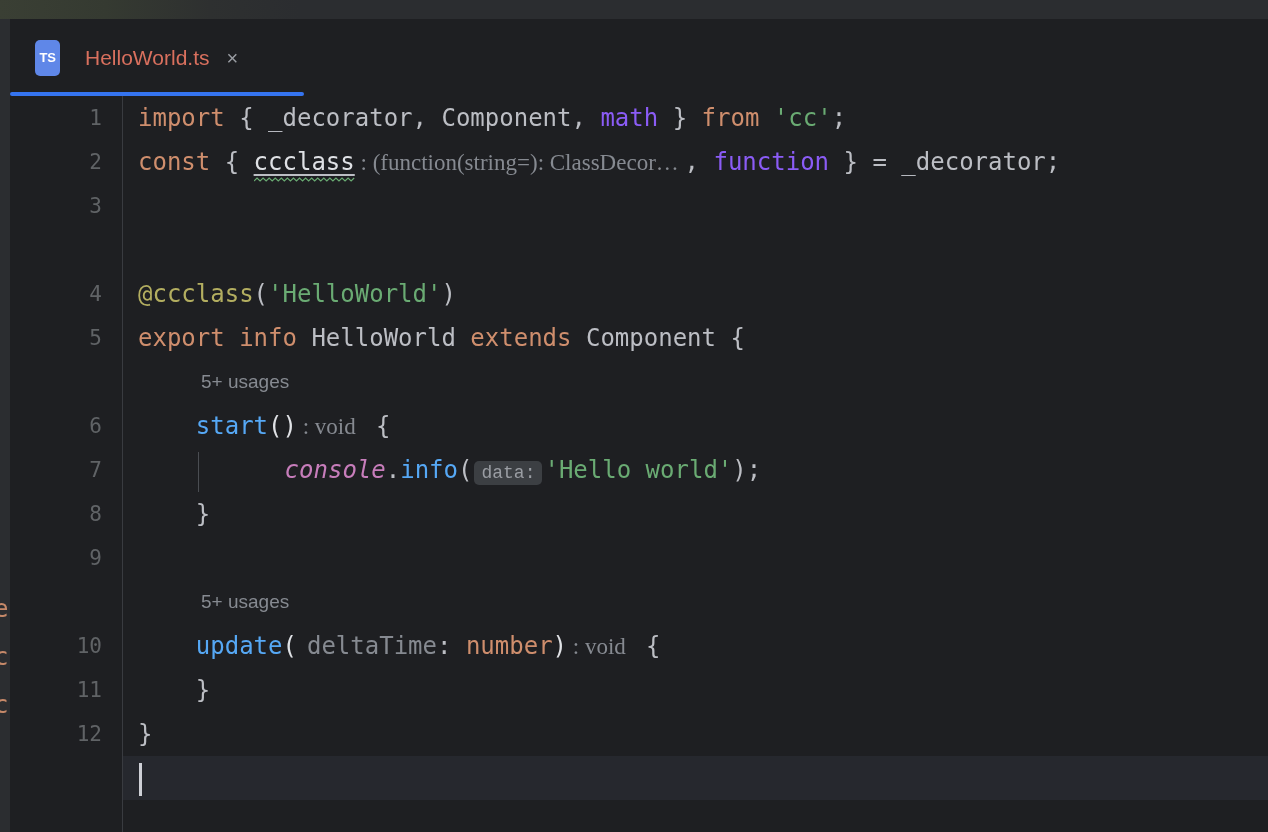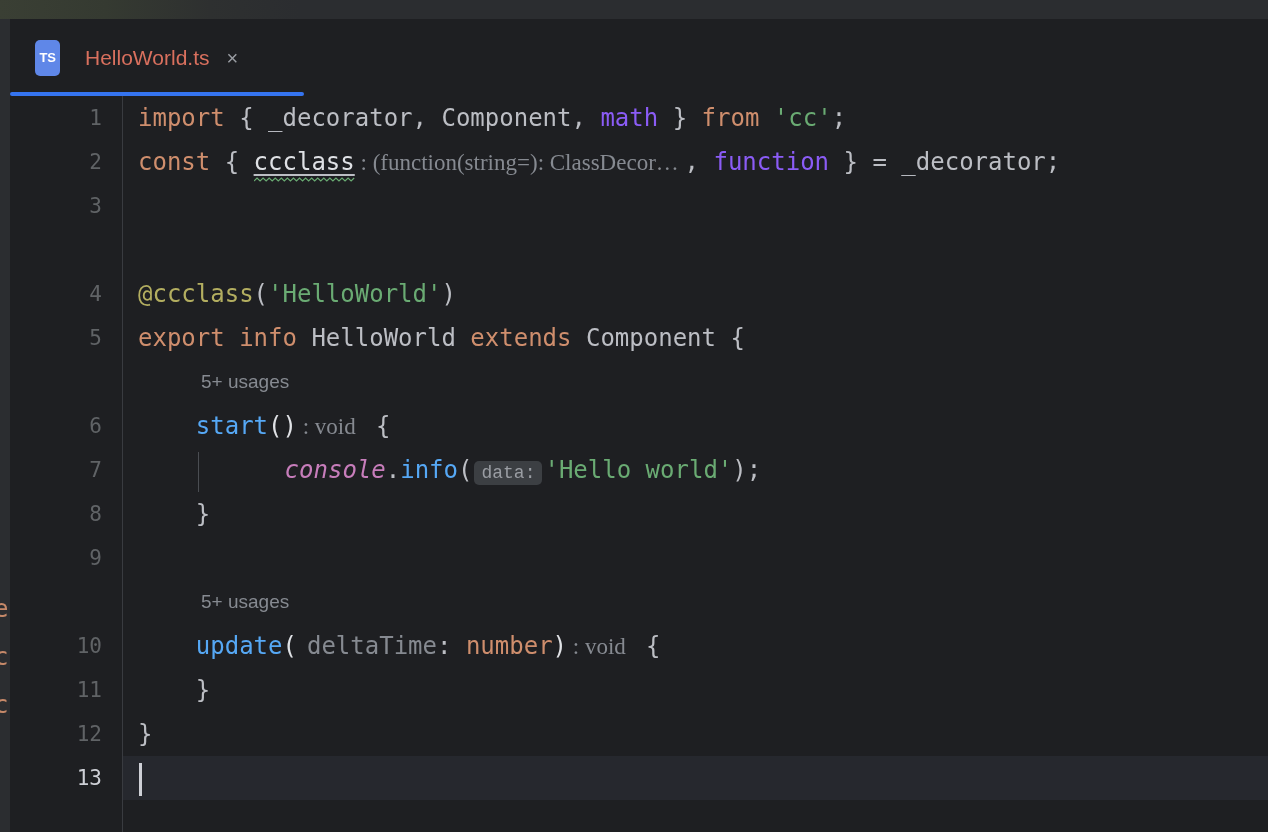--- a/index.html
+++ b/index.html
@@ -319,23 +319,20 @@
         </div>
       <div class="row" style="top:528px;"> 
           <div class="lnum">10</div>
         </div>
       <div class="row" style="top:572px;"> 
           <div class="lnum">11</div>
         </div>
       <div class="row" style="top:616px;"> 
           <div class="lnum">12</div>
         </div>
-      <div class="row" style="top:660px;"> 
-          <div class="lnum current">13</div>
-        </div>
     </div>
 
     <div id="gutter-divider"></div>
 
     <div id="code-area">
 
       <div class="curline-code" style="top:660px;"></div>
 
       <div class="row" style="top:0px;">
         <div class="codeline"><span class="kw">import</span><span class="plain"> { </span><span class="plain">_decorator</span><span class="plain">, </span><span class="plain">Component</span><span class="plain">, </span><span class="dim">math</span><span class="plain"> } </span><span class="kw">from</span><span class="plain"> </span><span class="str">'cc'</span><span class="plain">;</span></div>

